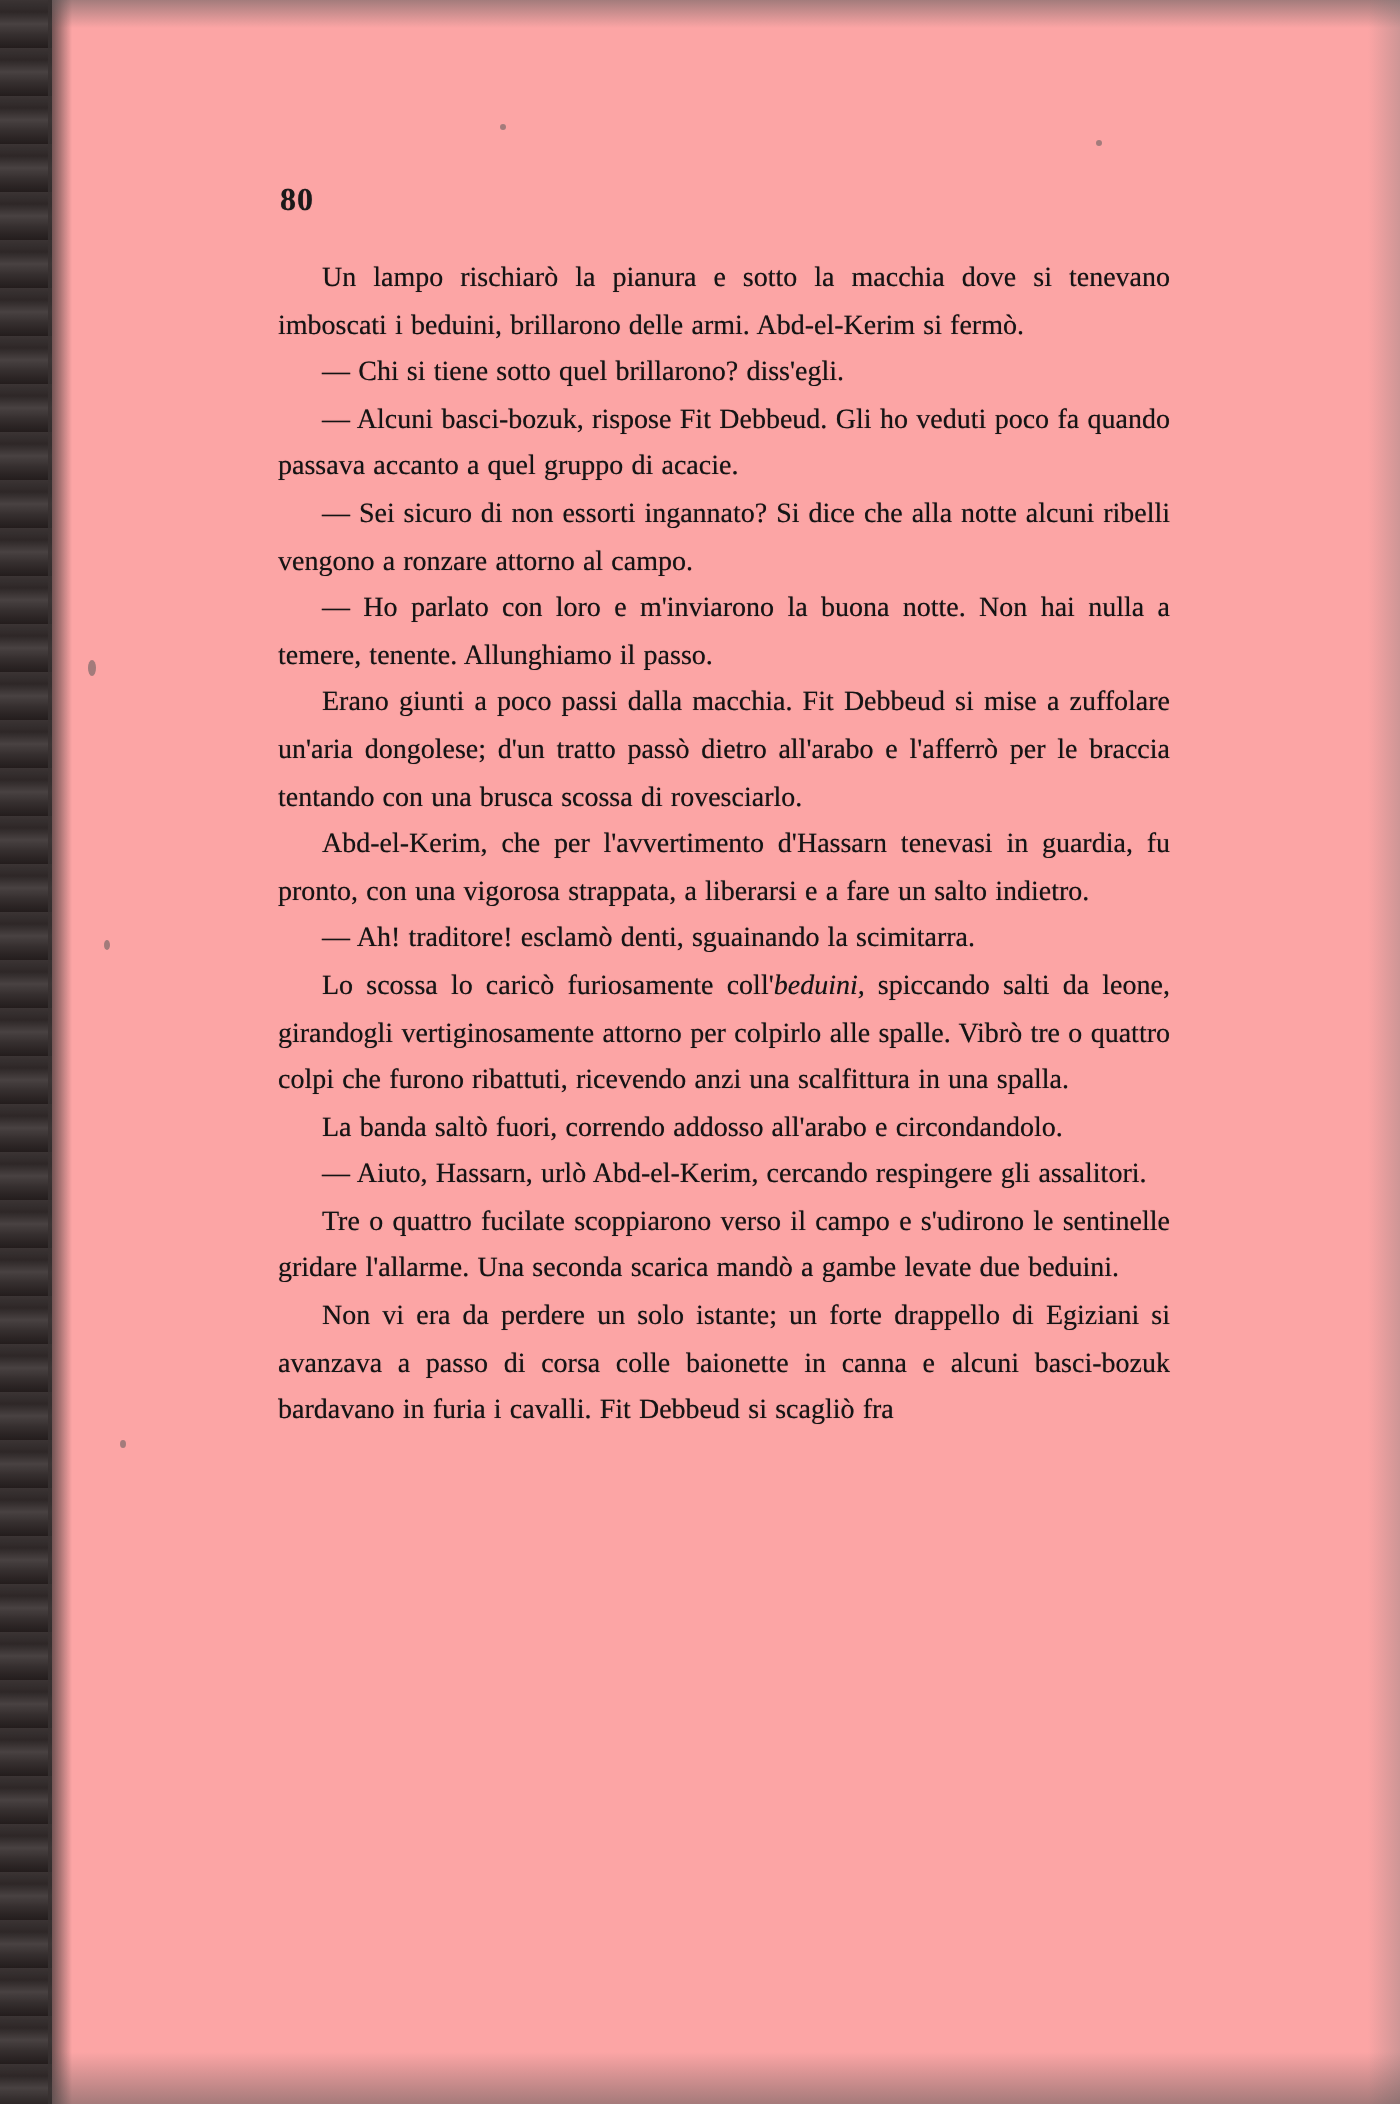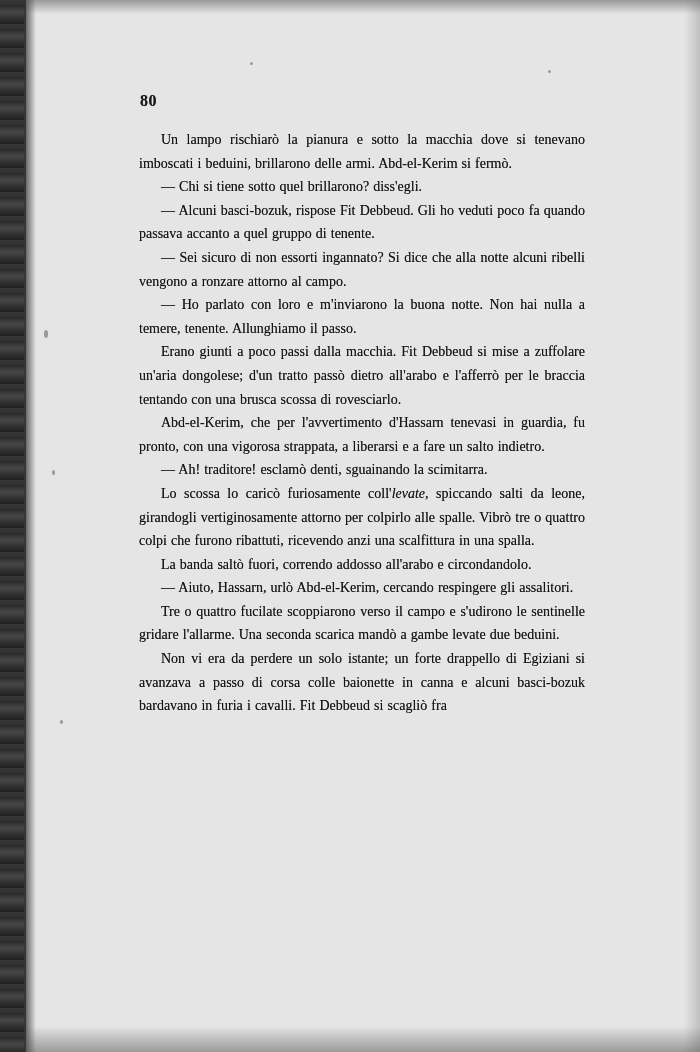--- a/index.html
+++ b/index.html
@@ -12,21 +12,21 @@
     height: 1052px;
     position: relative;
     overflow: hidden;
     font-family: "Liberation Serif", serif;
   }
 
   
   #page-scan {
     position: absolute;
     inset: 0;
-    background: #e5e5e5;
+    background: #fca5a5;
     font-family: Liberation Serif, serif;
   }
   
   .scan-gutter {
     position: absolute;
     top: 0;
     left: 0;
     width: 26px;
     height: 100%;
     background:
@@ -119,26 +119,26 @@
   <div class="scan-speck" style="left:60px; top:720px; width:3px; height:4px;"></div>
   <div class="scan-speck" style="left:250px; top:62px; width:3px; height:3px;"></div>
   <div class="scan-speck" style="left:548px; top:70px; width:3px; height:3px;"></div>
 
   <div id="text-column">
 
     <div class="folio">80</div>
 
     <p class="para">Un lampo rischiarò la pianura e sotto la macchia dove si tenevano imboscati i beduini, brillarono delle armi. Abd-el-Kerim si fermò.</p>
     <p class="para dash">— Chi si tiene sotto quel brillarono? diss'egli.</p>
-    <p class="para dash">— Alcuni basci-bozuk, rispose Fit Debbeud. Gli ho veduti poco fa quando passava accanto a quel gruppo di tenente.</p>
+    <p class="para dash">— Alcuni basci-bozuk, rispose Fit Debbeud. Gli ho veduti poco fa quando passava accanto a quel gruppo di acacie.</p>
     <p class="para dash">— Sei sicuro di non essorti ingannato? Si dice che alla notte alcuni ribelli vengono a ronzare attorno al campo.</p>
     <p class="para dash">— Ho parlato con loro e m'inviarono la buona notte. Non hai nulla a temere, tenente. Allunghiamo il passo.</p>
     <p class="para">Erano giunti a poco passi dalla macchia. Fit Debbeud si mise a zuffolare un'aria dongolese; d'un tratto passò dietro all'arabo e l'afferrò per le braccia tentando con una brusca scossa di rovesciarlo.</p>
     <p class="para">Abd-el-Kerim, che per l'avvertimento d'Hassarn tenevasi in guardia, fu pronto, con una vigorosa strappata, a liberarsi e a fare un salto indietro.</p>
     <p class="para dash">— Ah! traditore! esclamò denti, sguainando la scimitarra.</p>
-    <p class="para"><span>Lo scossa lo caricò furiosamente coll'</span><span class="it">levate,</span><span> spiccando salti da leone, girandogli vertiginosamente attorno per colpirlo alle spalle. Vibrò tre o quattro colpi che furono ribattuti, ricevendo anzi una scalfittura in una spalla.</span></p>
+    <p class="para"><span>Lo scossa lo caricò furiosamente coll'</span><span class="it">beduini,</span><span> spiccando salti da leone, girandogli vertiginosamente attorno per colpirlo alle spalle. Vibrò tre o quattro colpi che furono ribattuti, ricevendo anzi una scalfittura in una spalla.</span></p>
     <p class="para">La banda saltò fuori, correndo addosso all'arabo e circondandolo.</p>
     <p class="para dash">— Aiuto, Hassarn, urlò Abd-el-Kerim, cercando respingere gli assalitori.</p>
     <p class="para">Tre o quattro fucilate scoppiarono verso il campo e s'udirono le sentinelle gridare l'allarme. Una seconda scarica mandò a gambe levate due beduini.</p>
     <p class="para">Non vi era da perdere un solo istante; un forte drappello di Egiziani si avanzava a passo di corsa colle baionette in canna e alcuni basci-bozuk bardavano in furia i cavalli. Fit Debbeud si scagliò fra</p>
 
   </div>
 </div>
 
 </body></html>

